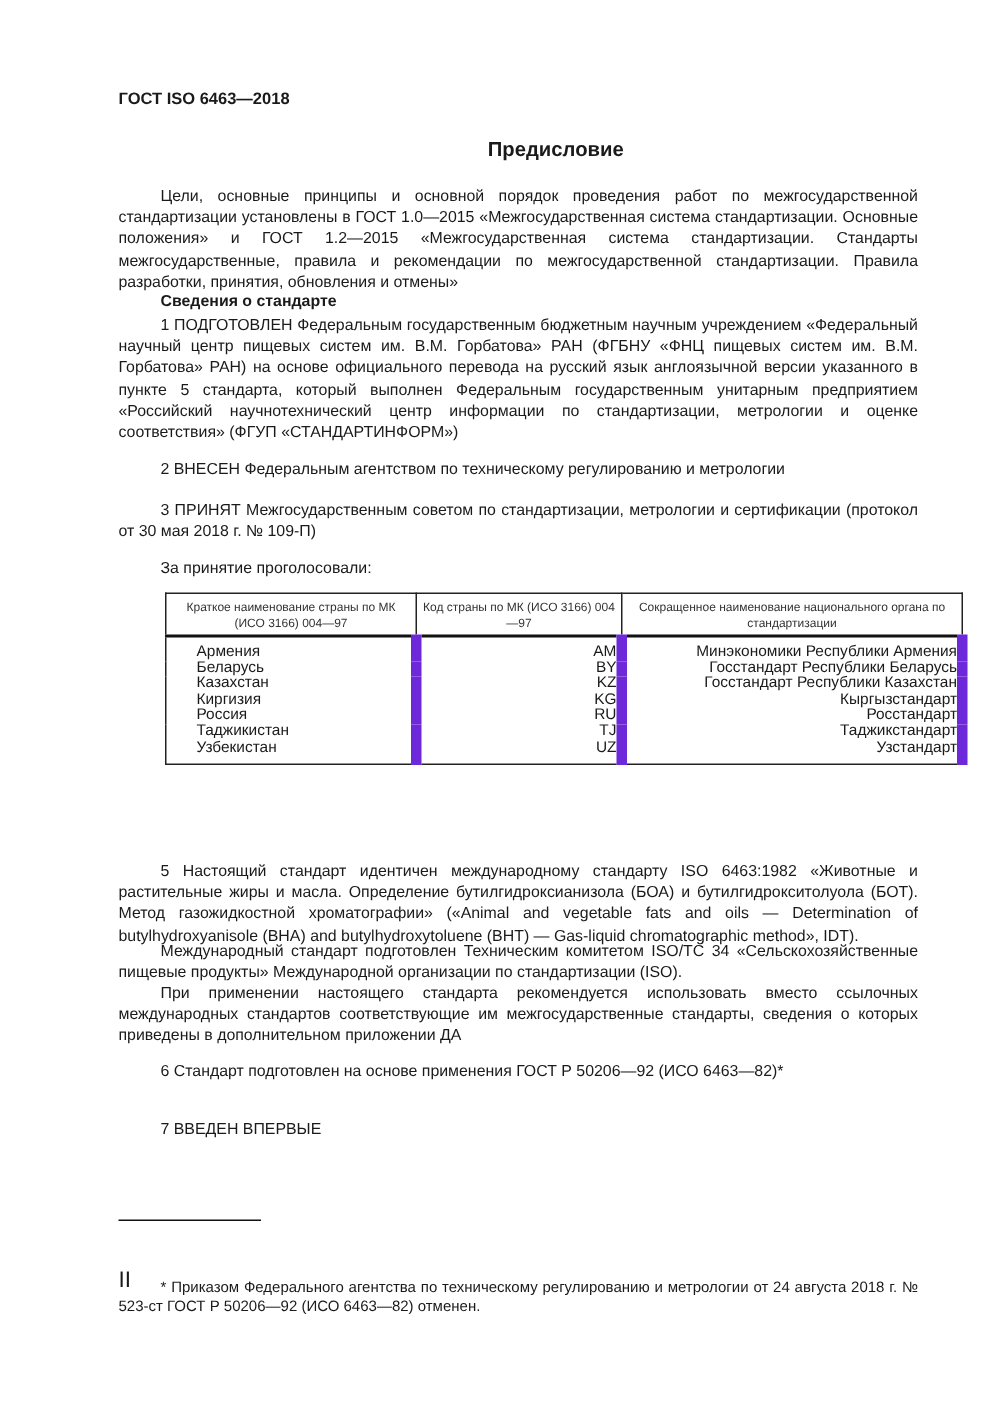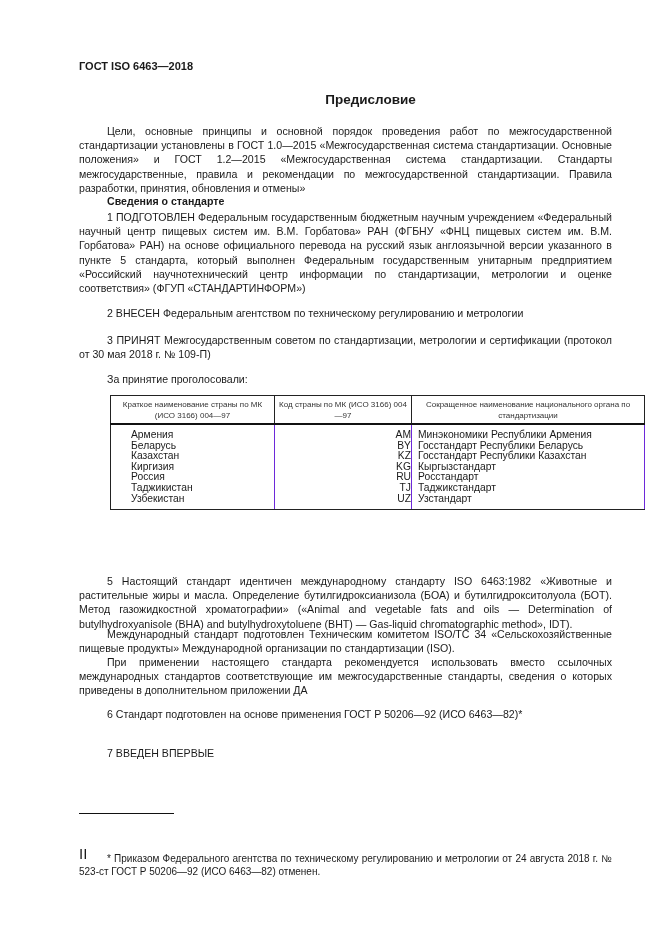--- a/index.html
+++ b/index.html
@@ -8,26 +8,26 @@
   .page { position: absolute; left: 0; top: 0; width: 661px; height: 935px; }
   .abs { position: absolute; }
   .doc-id { left: 79px; top: 60px; font-size: 11px; font-weight: bold; }
   .title { left: 0; width: 661px; top: 92px; text-align: center; font-size: 13.5px; font-weight: bold; padding-left: 80px; box-sizing: border-box; }
   .para { left: 79px; width: 533px; font-size: 10.6px; line-height: 14.2px; text-align: justify; }
   .indent { text-indent: 28px; }
   .h2 { left: 107px; font-size: 10.6px; font-weight: bold; }
   table.votes { position: absolute; left: 78px; top: 395px; width: 535px; border-collapse: collapse; margin-left: 32px; }
   table.votes th { font-weight: normal; font-size: 8px; color: #333; line-height: 11px; text-align: center;
                    height: 27px; border: 1px solid #222; border-bottom: 2px solid #111; padding: 0 4px; vertical-align: middle; }
-  table.votes td { font-size: 10.3px; line-height: 10.6px; padding: 0; border-left: 1px solid #222; border-right: 1px solid #6d28d9; vertical-align: top; }
+  table.votes td { font-size: 10.3px; line-height: 10.6px; padding: 0; border-left: 1px solid #222; border-right: 7px solid #6d28d9; vertical-align: top; }
   table.votes tbody tr:first-child td { padding-top: 5px; }
   table.votes tbody tr:last-child td { padding-bottom: 5px; border-bottom: 1px solid #222; }
   .c1 { width: 143px; padding-left: 20px !important; }
   .c2 { width: 128px; text-align: right; }
-  .c3 { padding-left: 6px !important; }
+  .c3 { padding-left: 6px !important; text-align: right; }
   .fn-line { left: 79px; top: 813px; width: 95px; height: 1px; background: #111; }
   .footnote { left: 79px; top: 817px; width: 533px; font-size: 10px; line-height: 12.5px; text-align: justify; margin-top: 36px; }
   .pagenum { left: 79px; top: 845px; font-size: 15px; }
 </style>
 </head>
 <body>
 
 <div class="page">
   <div class="abs doc-id">ГОСТ ISO 6463—2018</div>
   <div class="abs title">Предисловие</div>

